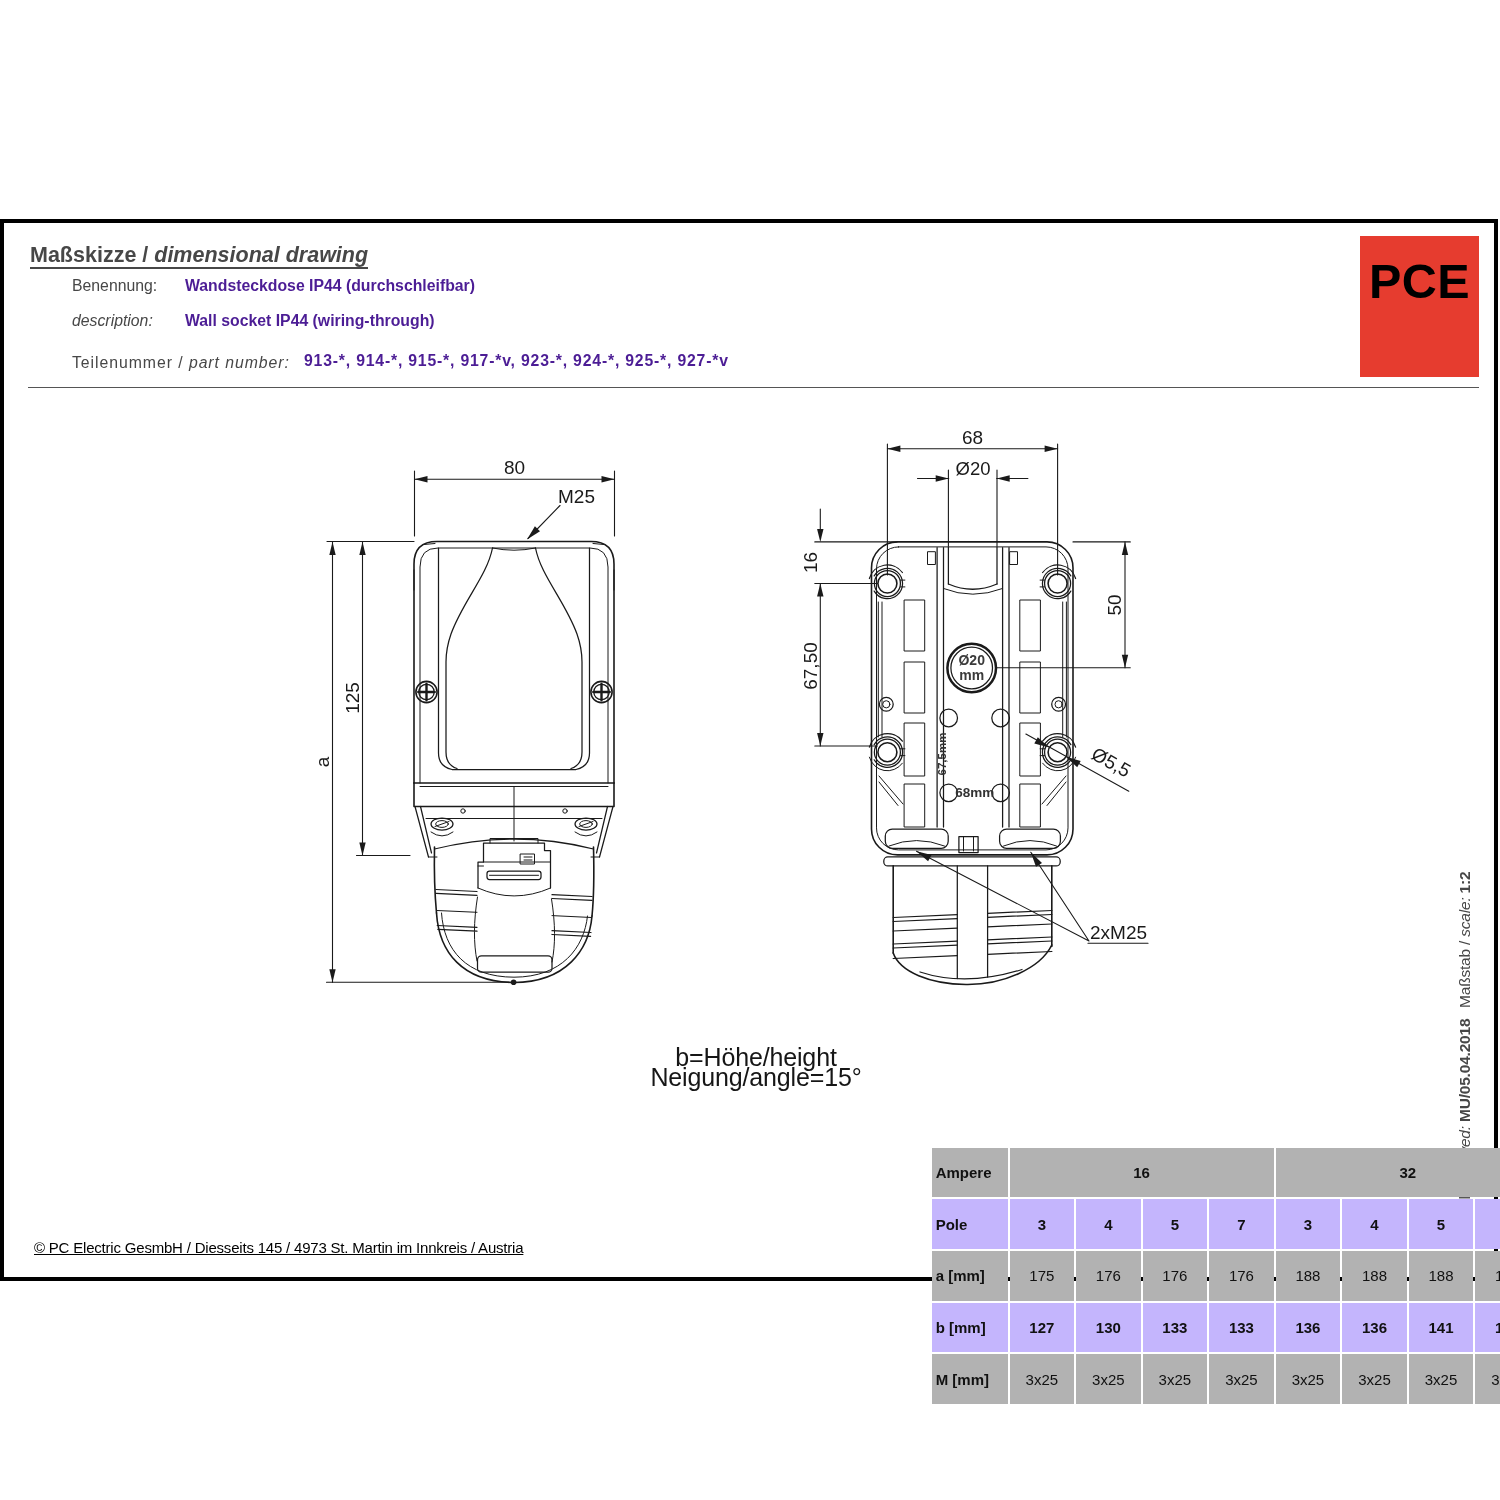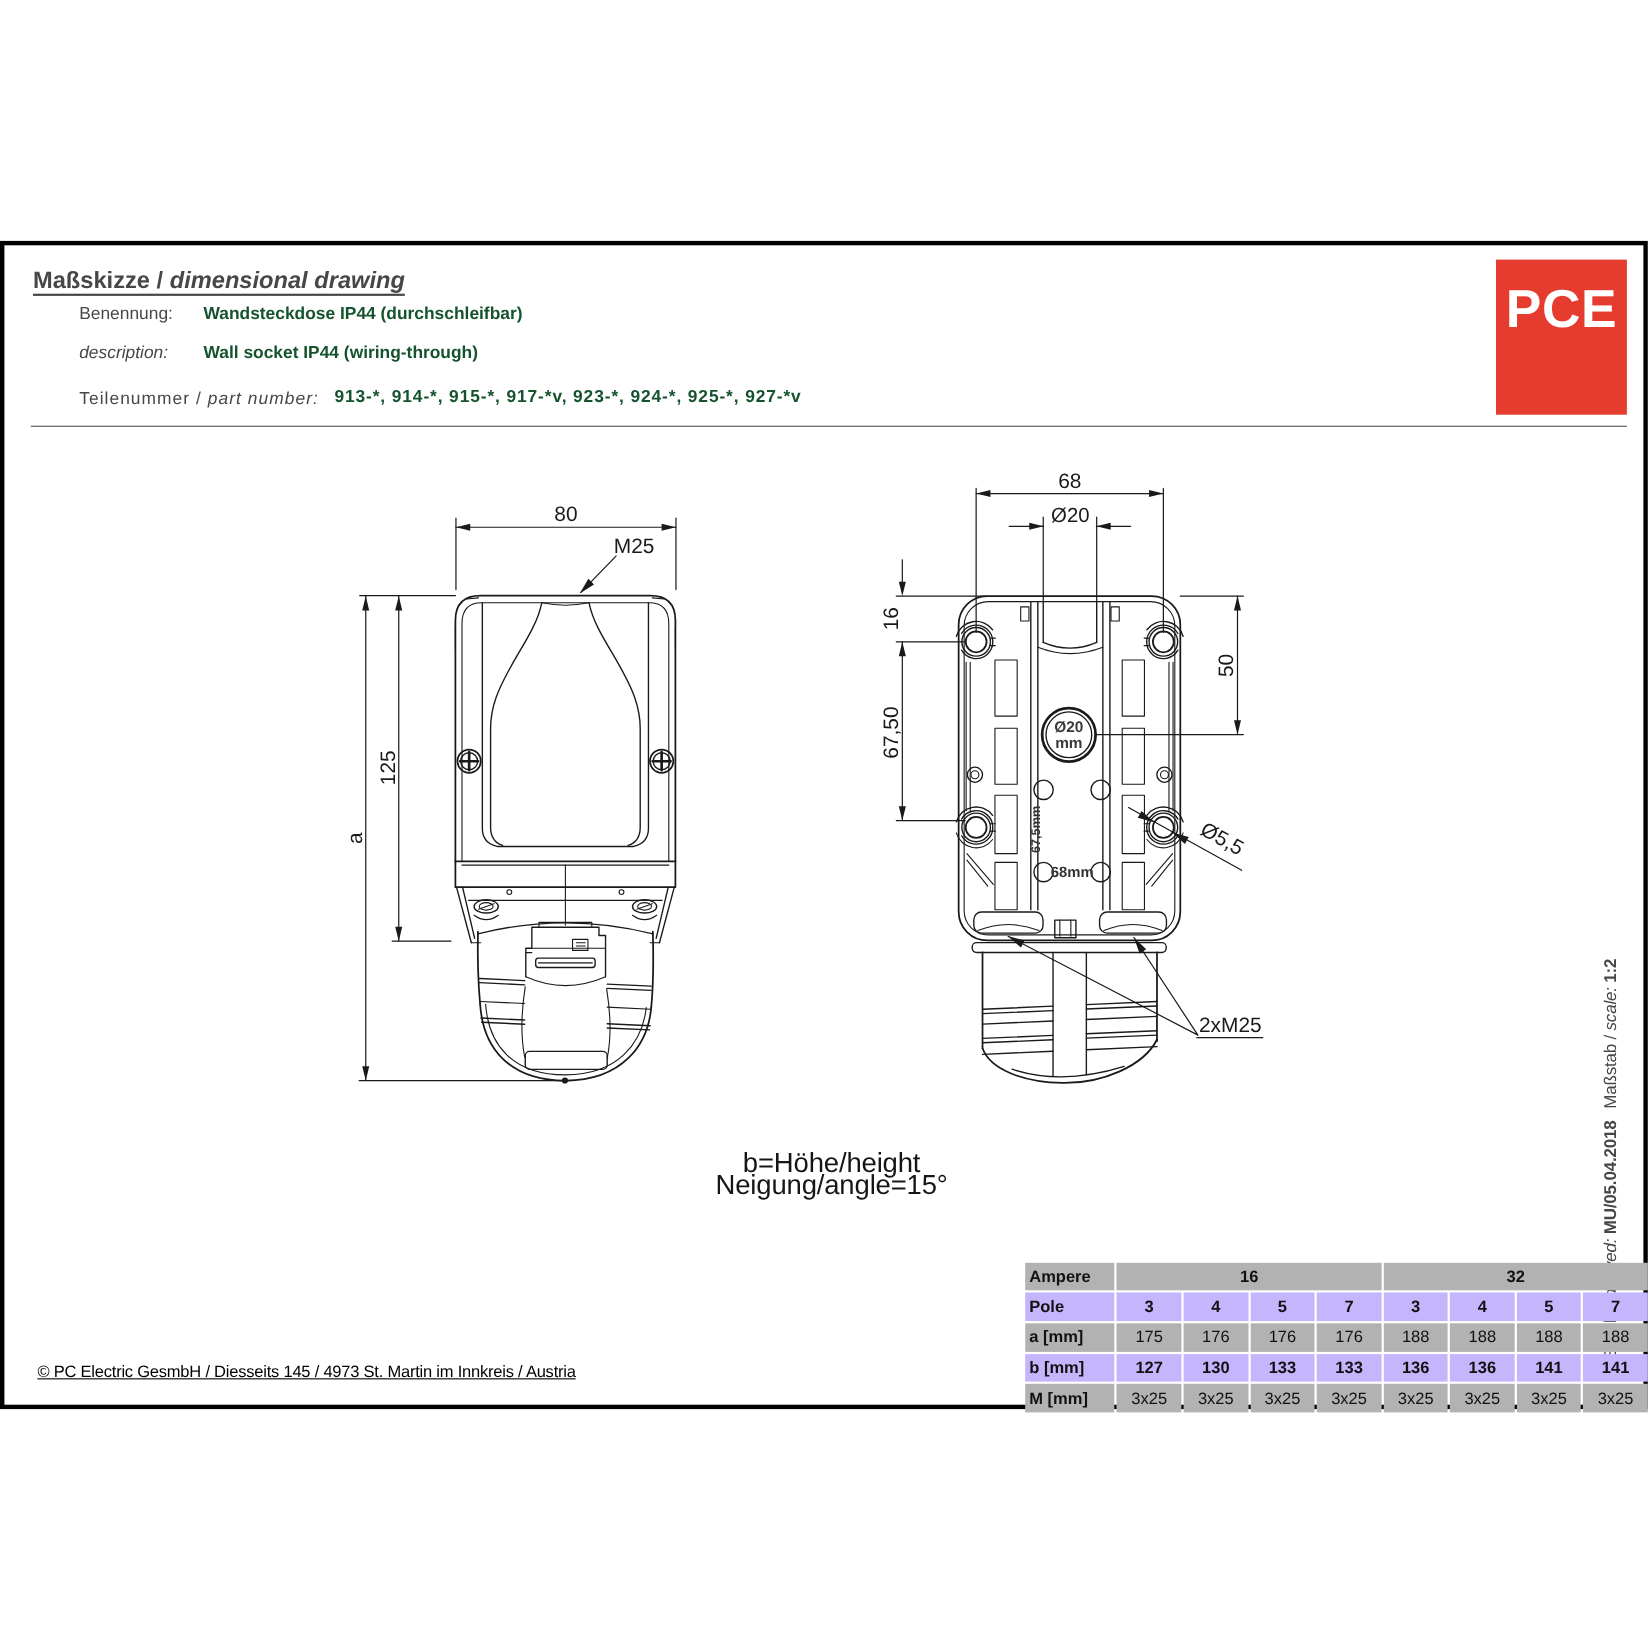--- a/index.html
+++ b/index.html
@@ -3,30 +3,30 @@
 <meta charset="utf-8">
 <style>
   html,body{margin:0;padding:0;}
   body{width:1500px;height:1500px;background:#fff;position:relative;
        font-family:"Liberation Sans", sans-serif; overflow:hidden;}
   .abs{position:absolute;}
   #frame{left:0px;top:219px;width:1498px;height:1062px;border:4px solid #000;box-sizing:border-box;}
   #title{left:30px;top:243px;font-size:21.5px;font-weight:bold;color:#474747;}
   #title .u{border-bottom:2.6px solid #474747;padding-bottom:0px;}
   .hrow{color:#474747;font-size:15.8px;margin-left:42px;}
-  .hrow b{color:#14532d;}
+  .hrow b{color:#4c1d95;}
   #divider{left:28px;top:386.5px;width:1451px;height:1.6px;background:#555;}
   #logo{left:1360px;top:236px;width:119px;height:141px;background:#e63c2f;}
-  #logo div{color:#ffffff;font-weight:bold;font-size:48.5px;letter-spacing:0.5px;text-align:center;margin-top:17px;}
+  #logo div{color:#000000;font-weight:bold;font-size:48.5px;letter-spacing:0.5px;text-align:center;margin-top:17px;}
   #bh{left:606px;top:1046.5px;width:300px;text-align:center;font-size:25px;letter-spacing:-0.15px;color:#161616;line-height:20.3px;}
   #copy{left:34px;top:1239px;font-size:15px;letter-spacing:-0.2px;color:#000000;text-decoration:underline;}
   .vt{font-size:15.5px;color:#474747;white-space:nowrap;letter-spacing:-0.2px;
        transform:rotate(-90deg);transform-origin:0 0;}
   table{border-collapse:separate;border-spacing:2px;font-size:15px;color:#111;}
-  td{text-align:center;padding:4px;height:17.6px;vertical-align:middle;}
+  td{text-align:center;padding:16px;height:17.6px;vertical-align:middle;}
   td.lab{text-align:left;padding-left:4px;font-weight:bold;width:74.5px;}
   td.d{width:51.3px;}
   tr.g td{background:#b2b2b2;}
   tr.w td{background:#c4b5fd;}
   #tbl{left:929.7px;top:1145.9px;}
 </style>
 </head>
 <body>
 <div class="abs" id="frame"></div>
 

